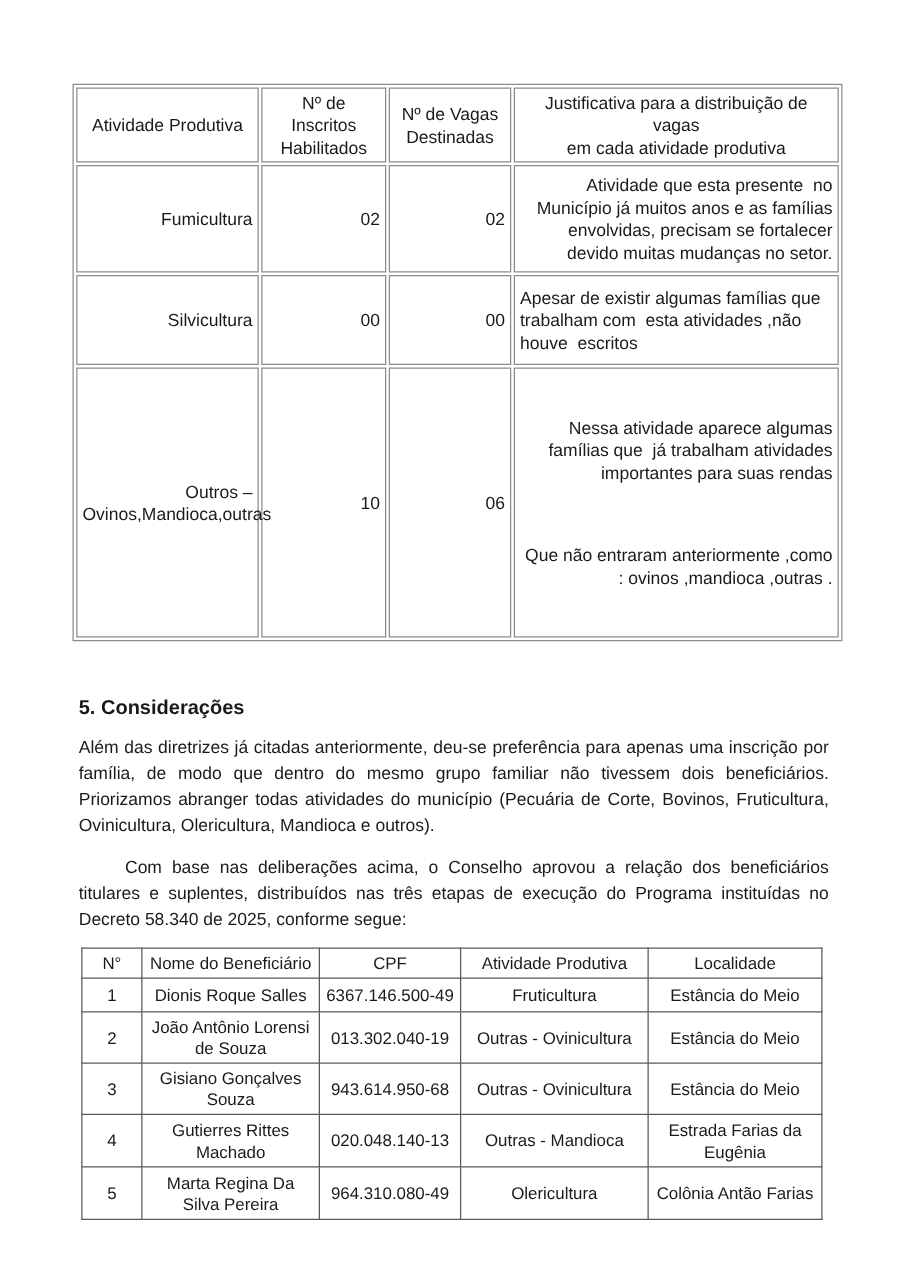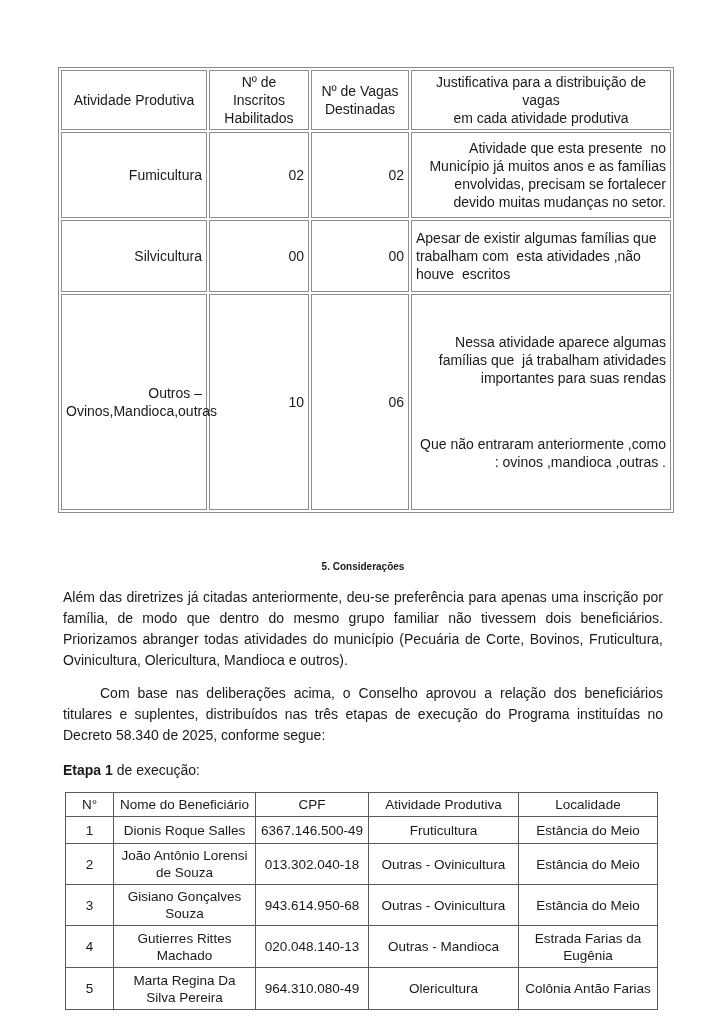--- a/index.html
+++ b/index.html
@@ -45,25 +45,24 @@
   .c-just.left   { text-align:left; }
   .c-just .para2 { margin-top:12px; }
 
   
   .textblock {
     margin:44px 61px 0 63px;
     width:600px;
     font-size:14px;
   }
   .textblock h3 {
-    font-size:10px;
+    font-size:16px;
     font-weight:bold;
     margin:0 0 10px 0;
     line-height:20px;
-    text-align:center;
   }
   .textblock p.body {
     margin:0 0 12px 0;
     line-height:21px;
     text-align:justify;
   }
   .textblock p.indent { text-indent:37px; }
   .textblock p.etapa {
     margin:14px 0 0 0;
     line-height:20px;
@@ -140,21 +139,20 @@
     </tbody>
   </table>
 
   <div class="textblock">
 
     <h3>5. Considerações</h3>
     <p class="body">Além das diretrizes já citadas anteriormente, deu-se preferência para apenas uma inscrição por família, de modo que dentro do mesmo grupo familiar não tivessem dois beneficiários. Priorizamos abranger todas atividades do município (Pecuária de Corte, Bovinos, Fruticultura, Ovinicultura, Olericultura, Mandioca e outros).</p>
 
     <p class="body indent">Com base nas deliberações acima, o Conselho aprovou a relação dos beneficiários titulares e suplentes, distribuídos nas três etapas de execução do Programa instituídas no Decreto 58.340 de 2025, conforme segue:</p>
 
-    <p class="etapa"><b>Etapa 1</b><span> de execução:</span></p>
 
     <table class="benef">
       <colgroup>
         <col style="width:48px">
           <col style="width:142px">
           <col style="width:113px">
           <col style="width:150px">
           <col style="width:139px">
       </colgroup>
       <tbody>
@@ -168,21 +166,21 @@
         <tr class="s1">
           <td>1</td>
           <td>Dionis Roque Salles</td>
           <td>6367.146.500-49</td>
           <td>Fruticultura</td>
           <td>Estância do Meio</td>
         </tr>
         <tr class="d1">
           <td>2</td>
           <td>João Antônio Lorensi de Souza</td>
-          <td>013.302.040-18</td>
+          <td>013.302.040-19</td>
           <td>Outras - Ovinicultura</td>
           <td>Estância do Meio</td>
         </tr>
         <tr class="d1">
           <td>3</td>
           <td>Gisiano Gonçalves Souza</td>
           <td>943.614.950-68</td>
           <td>Outras - Ovinicultura</td>
           <td>Estância do Meio</td>
         </tr>

